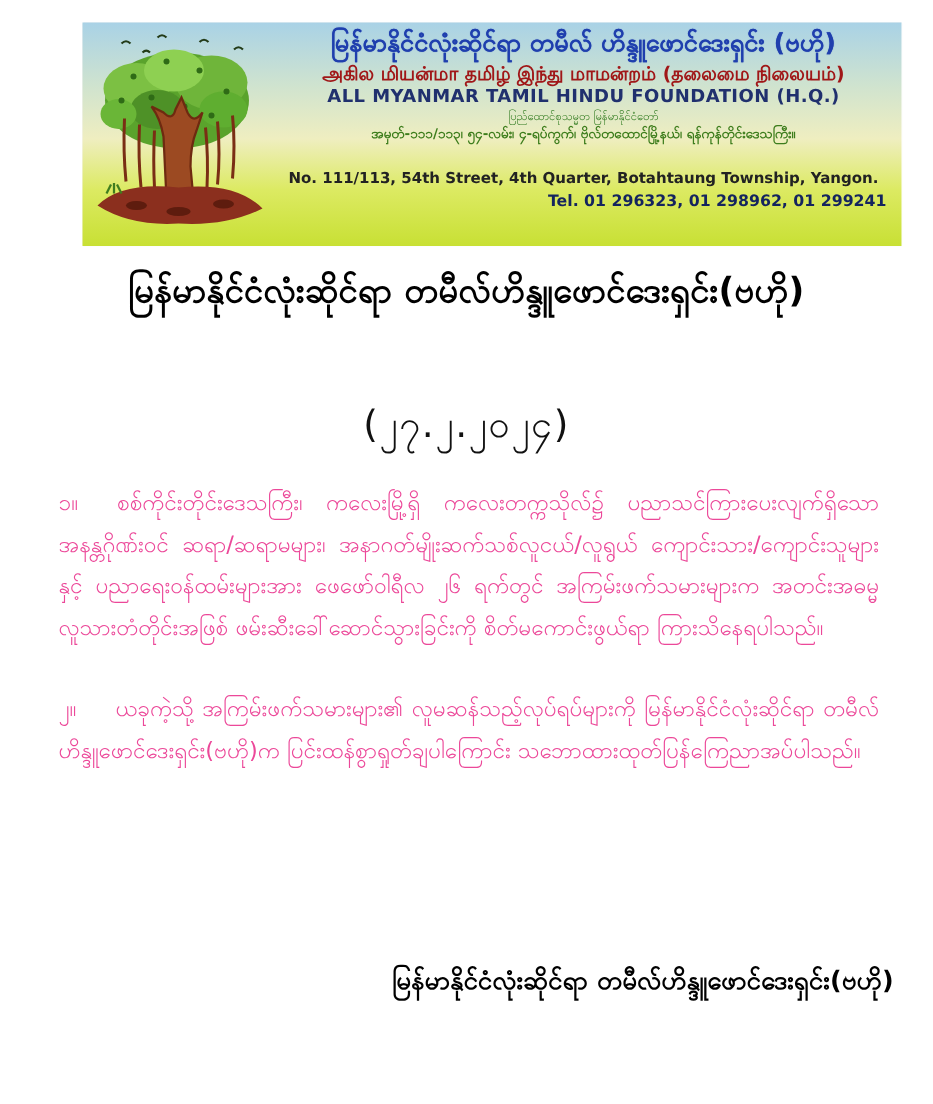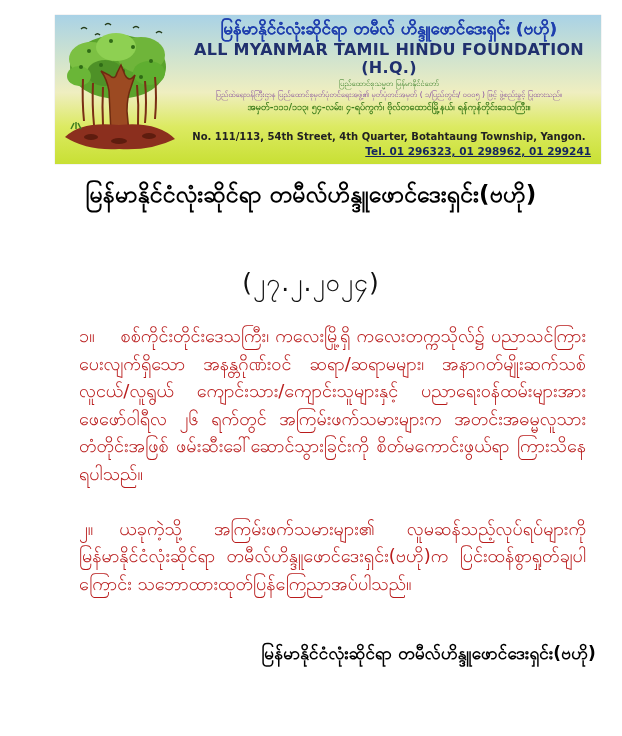--- a/index.html
+++ b/index.html
@@ -19,42 +19,42 @@
     display:flex; align-items:stretch;
     box-shadow:0 0 1px rgba(0,0,0,.25);
   }
   .logo-wrap { width:128px; position:relative; flex:0 0 auto; }
   .logo-wrap svg { position:absolute; left:6px; top:6px; }
   .head-col { flex:1 1 auto; text-align:center; padding:5px 6px 2px 0; line-height:1.15; }
 
   .h-burmese { color:#1f3fae; font-weight:bold; font-size:16.5px; letter-spacing:.2px;
                text-shadow:0 0 .5px #1f3fae; }
   .h-tamil   { color:#a01718; font-weight:bold; font-size:12.5px; margin-top:3px; }
-  .h-english { color:#20306e; font-weight:bold; font-size:16px; margin-top:2px; letter-spacing:.3px; }
+  .h-english { color:#20306e; font-weight:bold; font-size:12px; margin-top:2px; letter-spacing:.3px; }
   .h-country { color:#2f7a1f; font-size:7.5px; margin-top:2px; }
   .h-reg     { color:#7c3f9e; font-size:7.5px; margin-top:3px; white-space:nowrap; }
   .h-addr-my { color:#3d7d1c; font-size:9px; margin-top:2px; font-weight:bold; }
   .h-addr-ta { color:#8c1a12; font-size:9.5px; margin-top:2px; font-weight:bold; }
   .h-addr-en { color:#222222; font-size:10px; margin-top:19px; font-weight:bold; }
-  .h-tel     { color:#14245e; font-size:10.5px; margin-top:2px; font-weight:bold; text-align:right; padding-right:4px;text-decoration:underline; }
+  .h-tel     { color:#14245e; font-size:10.5px; margin-top:2px; font-weight:bold; text-align:right; padding-right:4px; }
 
   
   .doc-title {
     position:absolute; left:0; right:0; top:176px;
     text-align:center; color:#000; font-weight:bold;
     font-size:23px; line-height:37px; letter-spacing:.2px;
   }
   .doc-date {
     position:absolute; left:0; right:0; top:266px;
     text-align:center; color:#111; font-size:25px; letter-spacing:1px;
   }
   .doc-body {
     position:absolute; left:39px; right:36px; top:322px;
-    color:#b91c1c; font-size:18px; line-height:27.6px;
-    text-align:justify; text-align-last:left;margin-left:40px;
+    color:#ec4899; font-size:15px; line-height:27.6px;
+    text-align:justify; text-align-last:left;
   }
   .para { margin-bottom:27px; }
   .para-num { display:inline-block; margin-right:26px; }
   .doc-signature {
     position:absolute; right:26px; top:642px;
     color:#000; font-weight:bold; font-size:17px; letter-spacing:.2px;
   }
 </style>
 </head>
 <body>
@@ -113,23 +113,23 @@
         <g stroke="#3f7d1f" stroke-width="1.5" fill="none">
           <path d="M10 108 l3 -6"></path>
             <path d="M15 108 l0 -7"></path>
             <path d="M20 108 l-3 -6"></path>
         </g>
       </svg>
     </div>
 
     <div class="head-col">
       <div class="h-burmese">မြန်မာနိုင်ငံလုံးဆိုင်ရာ တမီလ် ဟိန္ဒူဖောင်ဒေးရှင်း (ဗဟို)</div>
+      <div class="h-tamil">அகில மியன்மா தமிழ் இந்து மாமன்றம் (தலைமை நிலையம்)</div>
       <div class="h-english">ALL MYANMAR TAMIL HINDU FOUNDATION (H.Q.)</div>
       <div class="h-country">ပြည်ထောင်စုသမ္မတ မြန်မာနိုင်ငံတော်</div>
-      <div class="h-reg">ပြည်ထဲရေးဝန်ကြီးဌာန ပြည်ထောင်စုမှတ်ပုံတင်ရေးအဖွဲ့၏ မှတ်ပုံတင်အမှတ် ( ၁/ပြည်တွင်း/ ၀၀၀၅ ) ဖြင့် ဖွဲ့စည်းခွင့် ပြုထားသည်။</div>
       <div class="h-addr-my">အမှတ်-၁၁၁/၁၁၃၊ ၅၄-လမ်း၊ ၄-ရပ်ကွက်၊ ဗိုလ်တထောင်မြို့နယ်၊ ရန်ကုန်တိုင်းဒေသကြီး။</div>
       <div class="h-addr-en">No. 111/113, 54th Street, 4th Quarter, Botahtaung Township, Yangon.</div>
       <div class="h-tel">Tel. 01 296323, 01 298962, 01 299241</div>
     </div>
   </div>
 
   <div class="doc-title">
     <div>မြန်မာနိုင်ငံလုံးဆိုင်ရာ တမီလ်ဟိန္ဒူဖောင်ဒေးရှင်း(ဗဟို)</div>
   </div>
 

